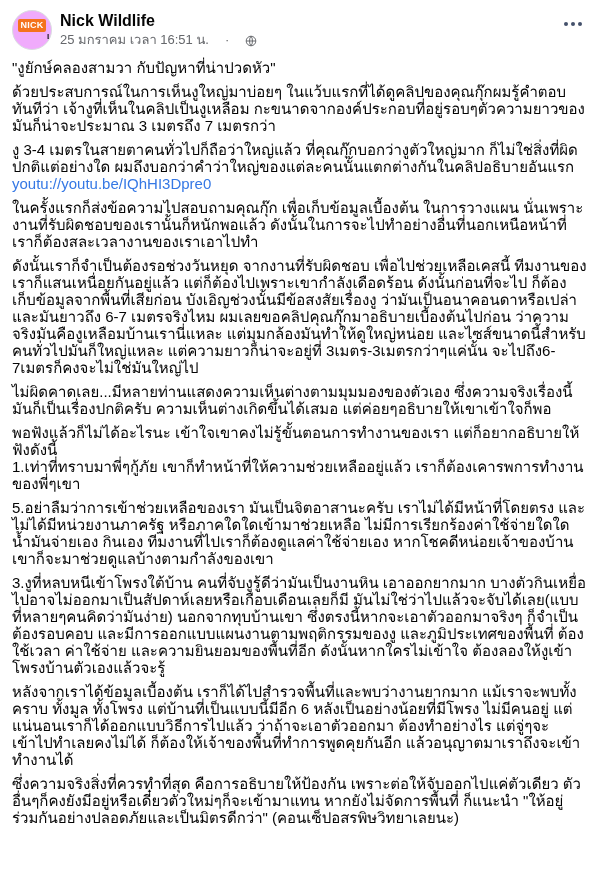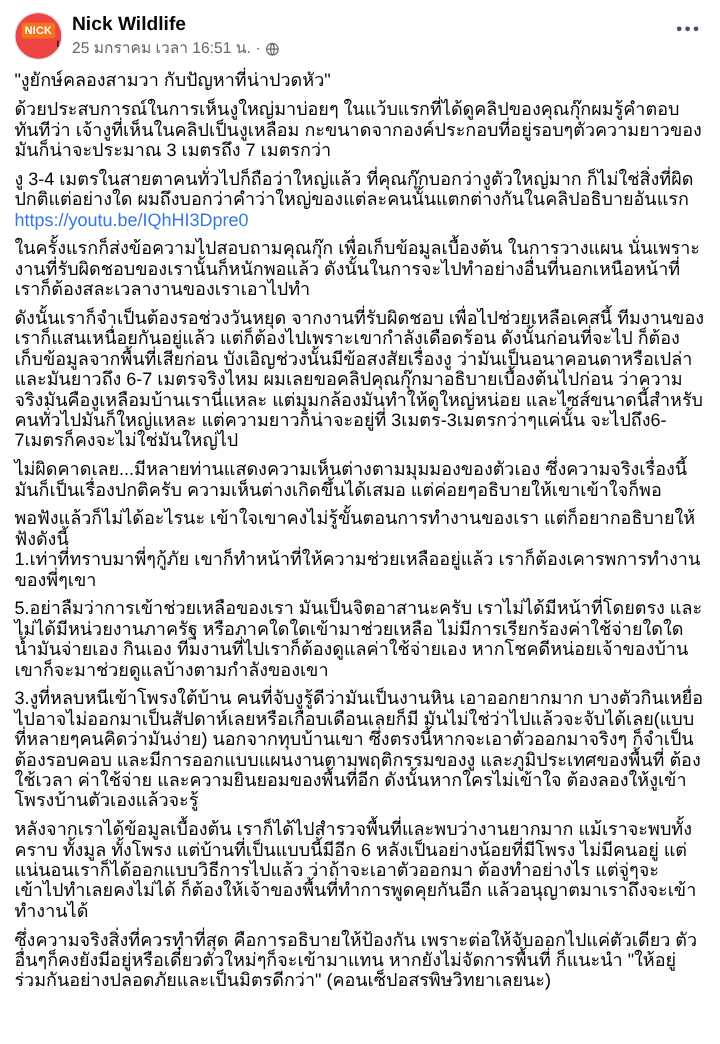--- a/index.html
+++ b/index.html
@@ -10,33 +10,33 @@
     overflow: hidden;
     font-family: "Liberation Sans", sans-serif;
     color: #050505;
   }
   .post { padding: 10px 12px 0 12px; position: relative; }
 
   
   .header { display: flex; gap: 8px; align-items: flex-start; }
   .avatar {
     width: 40px; height: 40px; border-radius: 50%;
-    border: 1px solid #dadde1; background: #ef4444;
+    border: 1px solid #dadde1; background: #f0abfc;
     display: flex; flex-direction: column; align-items: center; justify-content: center;
     gap: 1px; flex-shrink: 0; cursor: pointer; overflow: hidden;
   }
   .avatar-nick {
     background: #f4731c; color: #fff; font-weight: 700; font-size: 9px;
     line-height: 1; padding: 2px 3px; border-radius: 2px; letter-spacing: .2px;
   }
   .avatar-life { font-size: 8px; font-weight: 700; color: #15181c; line-height: 1; display: flex; align-items: flex-end; gap: 37px; }
   .avatar-wild { font-size: 4px; font-weight: 700; margin-right: 1px; letter-spacing: -0.2px; }
   .hmeta { padding-top: 1px; }
   .name { font-size: 16px; font-weight: 700; color: #050505; line-height: 20px; cursor: pointer; }
-  .sub { font-size: 13px; color: #65676b; line-height: 17px; display: flex; align-items: center; gap: 4px; }
+  .sub { font-size: 13px; color: #65676b; line-height: 17px; display: flex; align-items: center; gap: 16px; }
   .sub .sep { color: #65676b; }
   .globe { width: 12px; height: 12px; color: #65676b; display: inline-block; }
   .menu-btn {
     position: absolute; right: 14px; top: 16px;
     display: flex; gap: 3px; padding: 6px 4px; cursor: pointer;
     background: none; border: none;
   }
   .menu-btn .dot { width: 4px; height: 4px; border-radius: 50%; background: #44516b; }
 
   
@@ -75,21 +75,21 @@
         <span class="dot"></span>
           <span class="dot"></span>
           <span class="dot"></span>
       </span>
     </button>
   </div>
 
   <div class="content">
       <p><span>"งูยักษ์คลองสามวา กับปัญหาที่น่าปวดหัว"</span></p>
       <p><span>ด้วยประสบการณ์ในการเห็นงูใหญ่มาบ่อยๆ ในแว้บแรกที่ได้ดูคลิปของคุณกุ๊กผมรู้คำตอบทันทีว่า เจ้างูที่เห็นในคลิปเป็นงูเหลือม กะขนาดจากองค์ประกอบที่อยู่รอบๆตัวความยาวของมันก็น่าจะประมาณ 3 เมตรถึง 7 เมตรกว่า</span></p>
-      <p><span>งู 3-4 เมตรในสายตาคนทั่วไปก็ถือว่าใหญ่แล้ว ที่คุณกุ๊กบอกว่างูตัวใหญ่มาก ก็ไม่ใช่สิ่งที่ผิดปกติแต่อย่างใด ผมถึงบอกว่าคำว่าใหญ่ของแต่ละคนนั้นแตกต่างกันในคลิปอธิบายอันแรก </span><a href="#">https://youtu.be/IQhHI3Dpre0</a></p>
+      <p><span>งู 3-4 เมตรในสายตาคนทั่วไปก็ถือว่าใหญ่แล้ว ที่คุณกุ๊กบอกว่างูตัวใหญ่มาก ก็ไม่ใช่สิ่งที่ผิดปกติแต่อย่างใด ผมถึงบอกว่าคำว่าใหญ่ของแต่ละคนนั้นแตกต่างกันในคลิปอธิบายอันแรก </span><a href="#">youtu://youtu.be/IQhHI3Dpre0</a></p>
       <p><span>ในครั้งแรกก็ส่งข้อความไปสอบถามคุณกุ๊ก เพื่อเก็บข้อมูลเบื้องต้น ในการวางแผน นั่นเพราะงานที่รับผิดชอบของเรานั้นก็หนักพอแล้ว ดังนั้นในการจะไปทำอย่างอื่นที่นอกเหนือหน้าที่ เราก็ต้องสละเวลางานของเราเอาไปทำ</span></p>
       <p><span>ดังนั้นเราก็จำเป็นต้องรอช่วงวันหยุด จากงานที่รับผิดชอบ เพื่อไปช่วยเหลือเคสนี้ ทีมงานของเราก็แสนเหนื่อยกันอยู่แล้ว แต่ก็ต้องไปเพราะเขากำลังเดือดร้อน ดังนั้นก่อนที่จะไป ก็ต้องเก็บข้อมูลจากพื้นที่เสียก่อน บังเอิญช่วงนั้นมีข้อสงสัยเรื่องงู ว่ามันเป็นอนาคอนดาหรือเปล่า และมันยาวถึง 6-7 เมตรจริงไหม ผมเลยขอคลิปคุณกุ๊กมาอธิบายเบื้องต้นไปก่อน ว่าความจริงมันคืองูเหลือมบ้านเรานี่แหละ แต่มุมกล้องมันทำให้ดูใหญ่หน่อย และไซส์ขนาดนี้สำหรับคนทั่วไปมันก็ใหญ่แหละ แต่ความยาวก็น่าจะอยู่ที่ 3เมตร-3เมตรกว่าๆแค่นั้น จะไปถึง6-7เมตรก็คงจะไม่ใช่มันใหญ่ไป</span></p>
       <p><span>ไม่ผิดคาดเลย...มีหลายท่านแสดงความเห็นต่างตามมุมมองของตัวเอง ซึ่งความจริงเรื่องนี้มันก็เป็นเรื่องปกติครับ ความเห็นต่างเกิดขึ้นได้เสมอ แต่ค่อยๆอธิบายให้เขาเข้าใจก็พอ</span></p>
       <p><span>พอฟังแล้วก็ไม่ได้อะไรนะ เข้าใจเขาคงไม่รู้ขั้นตอนการทำงานของเรา แต่ก็อยากอธิบายให้ฟังดังนี้</span><br><span>1.เท่าที่ทราบมาพี่ๆกู้ภัย เขาก็ทำหน้าที่ให้ความช่วยเหลืออยู่แล้ว เราก็ต้องเคารพการทำงานของพี่ๆเขา</span></p>
       <p><span>5.อย่าลืมว่าการเข้าช่วยเหลือของเรา มันเป็นจิตอาสานะครับ เราไม่ได้มีหน้าที่โดยตรง และไม่ได้มีหน่วยงานภาครัฐ หรือภาคใดใดเข้ามาช่วยเหลือ ไม่มีการเรียกร้องค่าใช้จ่ายใดใด น้ำมันจ่ายเอง กินเอง ทีมงานที่ไปเราก็ต้องดูแลค่าใช้จ่ายเอง หากโชคดีหน่อยเจ้าของบ้านเขาก็จะมาช่วยดูแลบ้างตามกำลังของเขา</span></p>
       <p><span>3.งูที่หลบหนีเข้าโพรงใต้บ้าน คนที่จับงูรู้ดีว่ามันเป็นงานหิน เอาออกยากมาก บางตัวกินเหยื่อไปอาจไม่ออกมาเป็นสัปดาห์เลยหรือเกือบเดือนเลยก็มี มันไม่ใช่ว่าไปแล้วจะจับได้เลย(แบบที่หลายๆคนคิดว่ามันง่าย) นอกจากทุบบ้านเขา ซึ่งตรงนี้หากจะเอาตัวออกมาจริงๆ ก็จำเป็นต้องรอบคอบ และมีการออกแบบแผนงานตามพฤติกรรมของงู และภูมิประเทศของพื้นที่ ต้องใช้เวลา ค่าใช้จ่าย และความยินยอมของพื้นที่อีก ดังนั้นหากใครไม่เข้าใจ ต้องลองให้งูเข้าโพรงบ้านตัวเองแล้วจะรู้</span></p>
       <p><span>หลังจากเราได้ข้อมูลเบื้องต้น เราก็ได้ไปสำรวจพื้นที่และพบว่างานยากมาก แม้เราจะพบทั้งคราบ ทั้งมูล ทั้งโพรง แต่บ้านที่เป็นแบบนี้มีอีก 6 หลังเป็นอย่างน้อยที่มีโพรง ไม่มีคนอยู่ แต่แน่นอนเราก็ได้ออกแบบวิธีการไปแล้ว ว่าถ้าจะเอาตัวออกมา ต้องทำอย่างไร แต่จู่ๆจะเข้าไปทำเลยคงไม่ได้ ก็ต้องให้เจ้าของพื้นที่ทำการพูดคุยกันอีก แล้วอนุญาตมาเราถึงจะเข้าทำงานได้</span></p>
       <p><span>ซึ่งความจริงสิ่งที่ควรทำที่สุด คือการอธิบายให้ป้องกัน เพราะต่อให้จับออกไปแค่ตัวเดียว ตัวอื่นๆก็คงยังมีอยู่หรือเดี๋ยวตัวใหม่ๆก็จะเข้ามาแทน หากยังไม่จัดการพื้นที่ ก็แนะนำ "ให้อยู่ร่วมกันอย่างปลอดภัยและเป็นมิตรดีกว่า" (คอนเซ็ปอสรพิษวิทยาเลยนะ)</span></p>
     </div>
 

